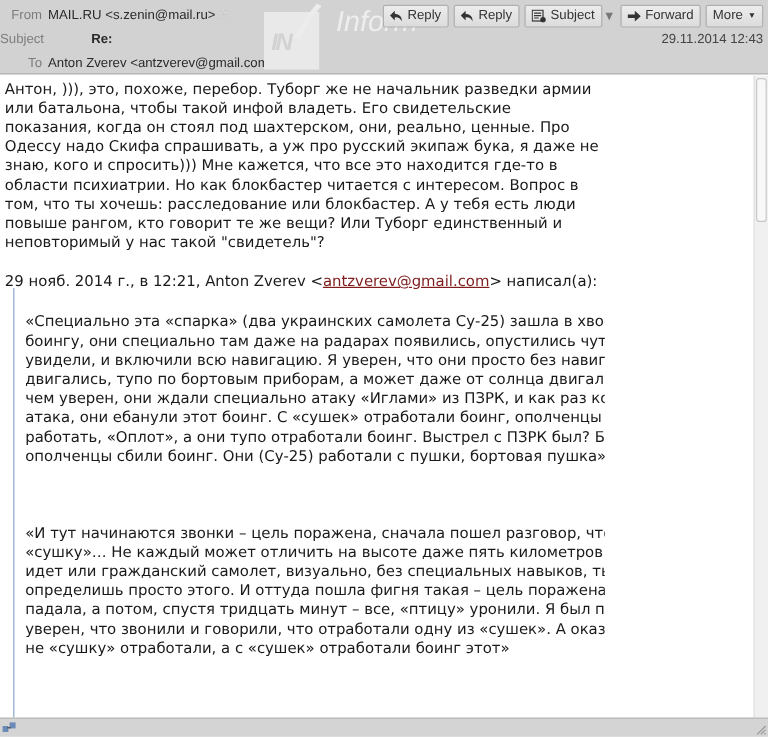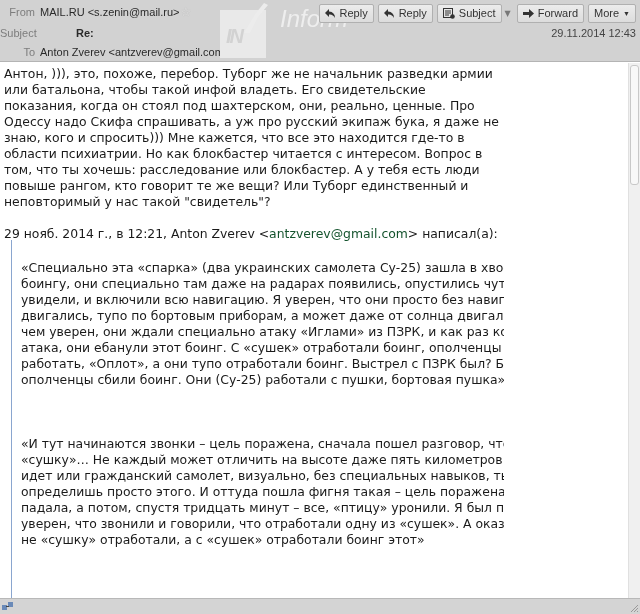--- a/index.html
+++ b/index.html
@@ -24,21 +24,21 @@
          display:flex; align-items:center; padding:0 5px; gap:4px; }
   .btn svg { display:block; }
   .dropsep { font-size:8px; color:#777; margin:0 2px 0 -1px; }
   .date { position:absolute; top:27px; right:4px; font:11px "Liberation Sans", sans-serif; color:#444; }
   .content { position:absolute; left:0; top:63px; width:504px; height:535px; overflow:hidden;
              font-size:12.4px; line-height:16px; }
   .content p { margin:0; padding:0 4px; }
   .intro { padding-top:3px !important; }
   .sign { margin-top:16px !important; }
   .attrib { margin-top:16px !important; }
-  .attrib a { color:#14532d; }
+  .attrib a { color:#7f1d1d; text-decoration:underline; }
   .quote { position:absolute; left:11px; top:177px; width:608px; height:400px;
            border-left:1px solid #8aa6cf; border-right:1px solid #8aa6cf; box-sizing:border-box; padding:0 8px 0 9px; }
   .quote p { margin:0; padding:0; }
   .q1 { margin-top:20px !important; }
   .q2 { margin-top:48px !important; }
   .q3 { margin-top:48px !important; }
   .vscroll { position:absolute; right:0; top:63px; width:12px; height:535px; background:#f0f0f0; border-left:1px solid #e0e0e0; box-sizing:border-box; }
   .vthumb { position:absolute; left:1px; top:2px; width:9px; height:120px; background:#f8f8f8; border:1px solid #c8c8c8; border-radius:3px; box-sizing:border-box; }
   .statusbar { position:absolute; left:0; bottom:0; width:640px; height:16px; background:#d4d4d4; border-top:1px solid #b8b8b8; box-sizing:border-box; }
   .status-icon { position:absolute; left:2px; top:2px; width:12px; height:11px; }

